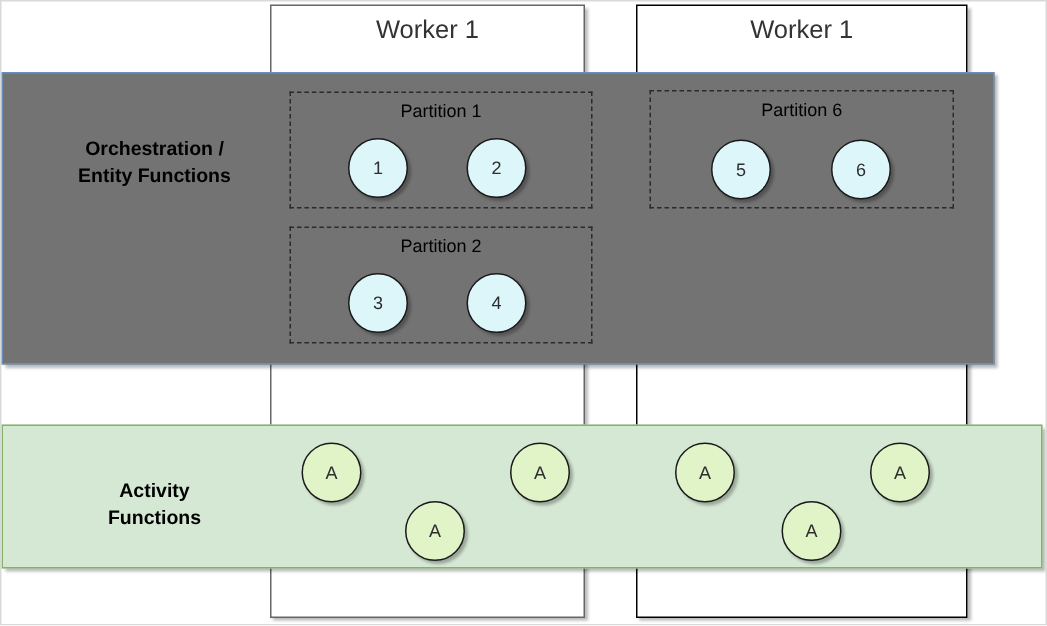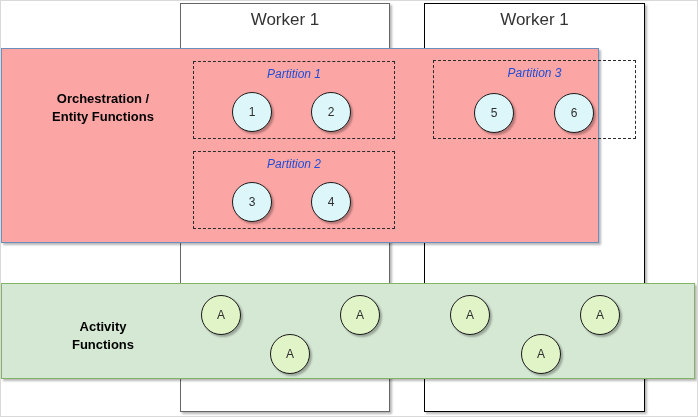--- a/index.html
+++ b/index.html
@@ -25,22 +25,22 @@
   .worker-label{
     position:absolute;top:6px;left:0;width:100%;
     text-align:center;font-size:17px;color:#333333;
   }
   .band{
     position:absolute;left:0;
     box-sizing:border-box;
     box-shadow:2px 2px 2px rgba(0,0,0,0.28);
   }
   .band-orchestration{
-    top:47px;width:598px;height:195px;
-    background:#fca5a5;border:1px solid #6c8ebf;text-decoration:underline;
+    top:47px;width:662px;height:195px;
+    background:#737373;border:1px solid #6c8ebf;text-decoration:underline;
   }
   .band-activity{
     top:282px;width:694px;height:96px;
     background:#d5e8d4;border:1px solid #82b366;
   }
   .band-label{
     position:absolute;left:10px;width:182px;
     text-align:center;
     font-size:13px;font-weight:bold;color:#000000;
     line-height:18px;
@@ -52,21 +52,21 @@
     position:absolute;
     box-sizing:border-box;
     border:1px dashed #2b2b2b;
     background:transparent;
   }
   .partition-1{left:192px;top:60px;width:202px;height:78px;}
   .partition-2{left:192px;top:150px;width:202px;height:78px;}
   .partition-3{left:432px;top:59px;width:203px;height:79px;}
   .partition-label{
     position:absolute;top:5px;left:0;width:100%;
-    text-align:center;font-size:12px;color:#1d4ed8;font-style:italic;
+    text-align:center;font-size:12px;color:#000000;
   }
   .circle{
     position:absolute;
     width:40px;height:40px;
     border-radius:50%;
     box-sizing:border-box;
     border:1px solid #1a1a1a;
     display:flex;align-items:center;justify-content:center;
     font-size:12px;color:#2e2e2e;
     box-shadow:2px 2px 2px rgba(0,0,0,0.28);
@@ -109,21 +109,21 @@
 Functions</div>
   </div>
 
   <div class="partition partition-1">
     <div class="partition-label">Partition 1</div>
   </div>
   <div class="partition partition-2">
     <div class="partition-label">Partition 2</div>
   </div>
   <div class="partition partition-3">
-    <div class="partition-label">Partition 3</div>
+    <div class="partition-label">Partition 6</div>
   </div>
 
   <div class="circle circle-cyan c1">1</div>
   <div class="circle circle-cyan c2">2</div>
   <div class="circle circle-cyan c3">3</div>
   <div class="circle circle-cyan c4">4</div>
   <div class="circle circle-cyan c5">5</div>
   <div class="circle circle-cyan c6">6</div>
 
   <div class="circle circle-green a1">A</div>

